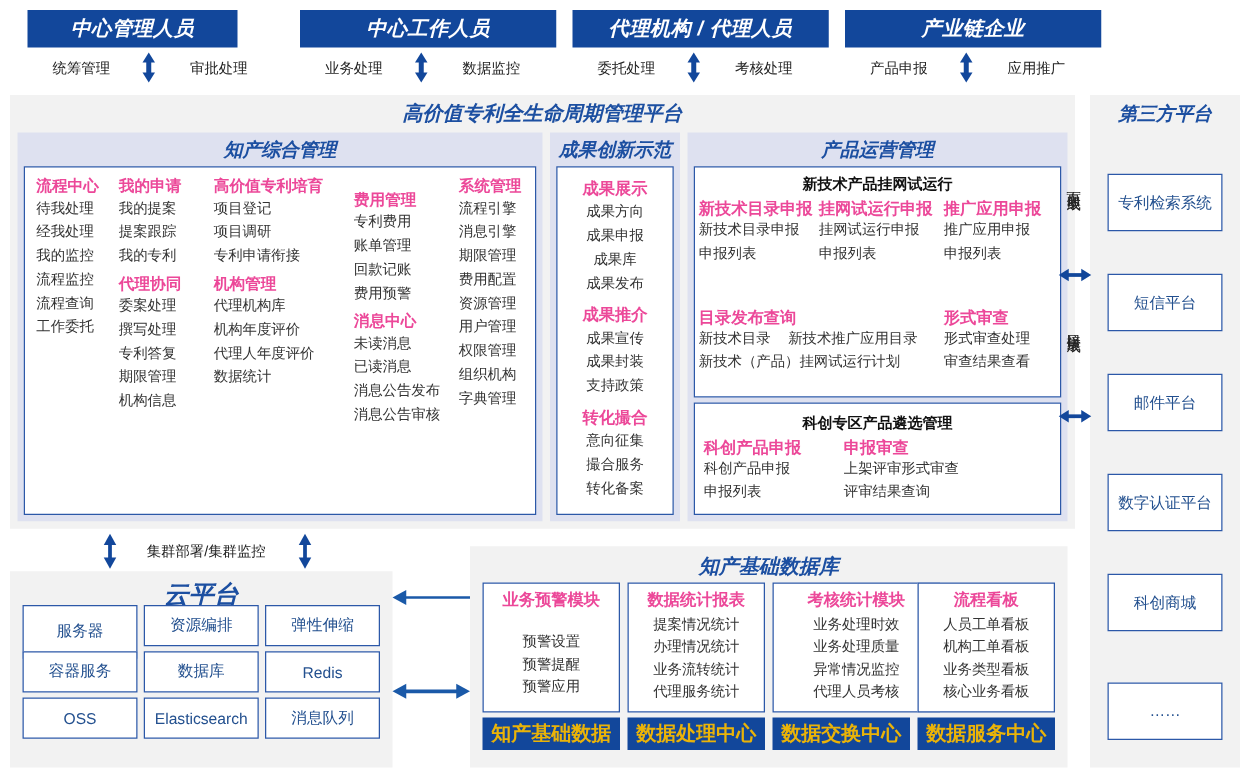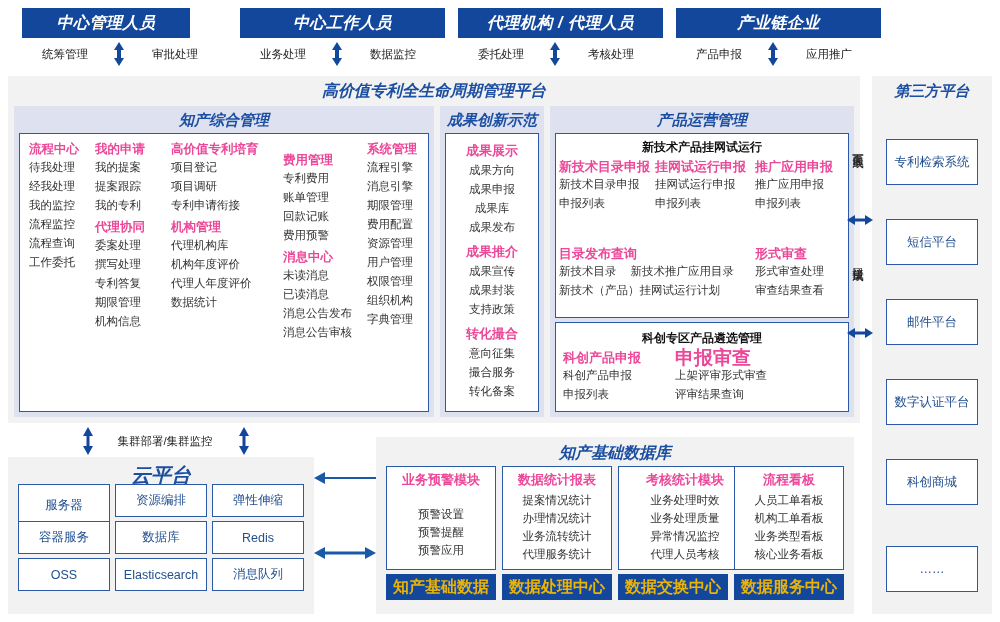--- a/index.html
+++ b/index.html
@@ -231,21 +231,21 @@
 
   <div class="abs whitebox" style="left:555px; top:322px; width:294px; height:90px;"></div>
   <div class="abs tiny-head" style="left:555px; top:330px; width:294px;">科创专区产品遴选管理</div>
   <div class="abs" id="pb-cols" style="left:563px; top:349px; width:280px;">
       <div class="abs" style="left:0px; top:0px; width:110px;">
         <div class="colhead" style="font-size:13px;">科创产品申报</div>
         <div class="item">科创产品申报</div>
         <div class="item">申报列表</div>
       </div>
       <div class="abs" style="left:112px; top:0px; width:110px;">
-        <div class="colhead" style="font-size:19px;">申报审查</div>
+        <div class="colhead" style="font-size:13px;">申报审查</div>
         <div class="item">上架评审形式审查</div>
         <div class="item">评审结果查询</div>
       </div>
     </div>
 
   <div class="abs panel-gray" style="left:872px; top:76px; width:120px; height:538px;"></div>
   <div class="abs sec-title" style="left:872px; top:82px; width:120px; font-size:15px;">第三方平台</div>
   <div class="abs" id="tp-items" style="left:872px; top:106px; width:120px;">
       <div class="abs mini-btn" style="left:14px; top:33px; width:92px; height:46px;">专利检索系统</div>
       <div class="abs mini-btn" style="left:14px; top:113px; width:92px; height:46px;">短信平台</div>

